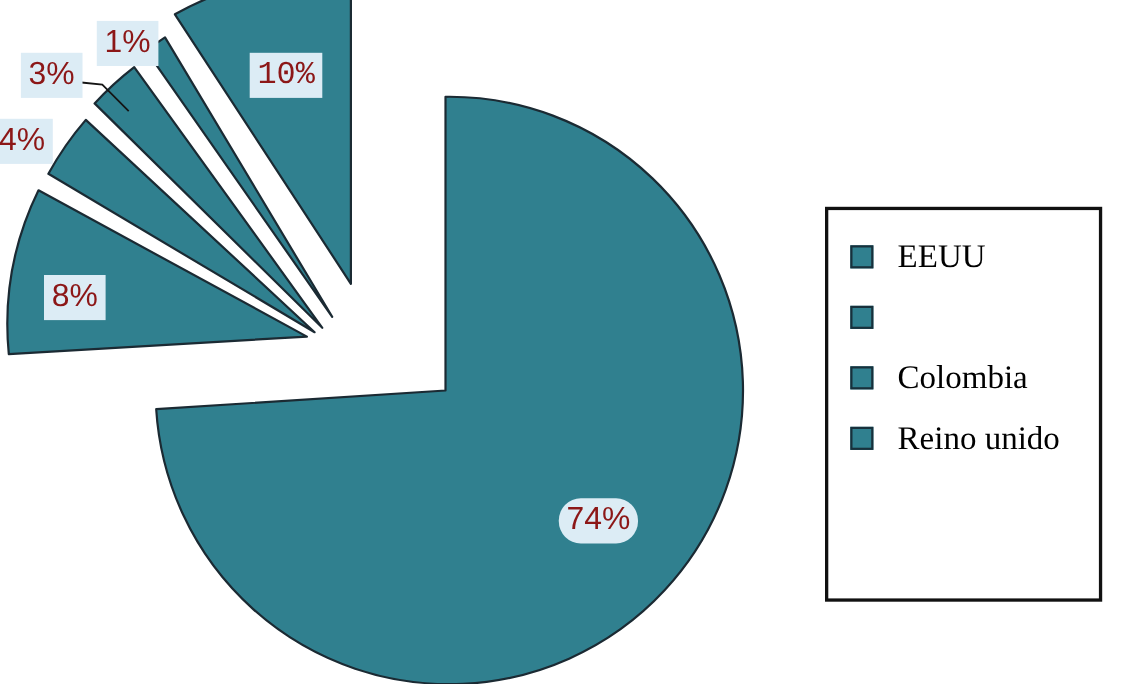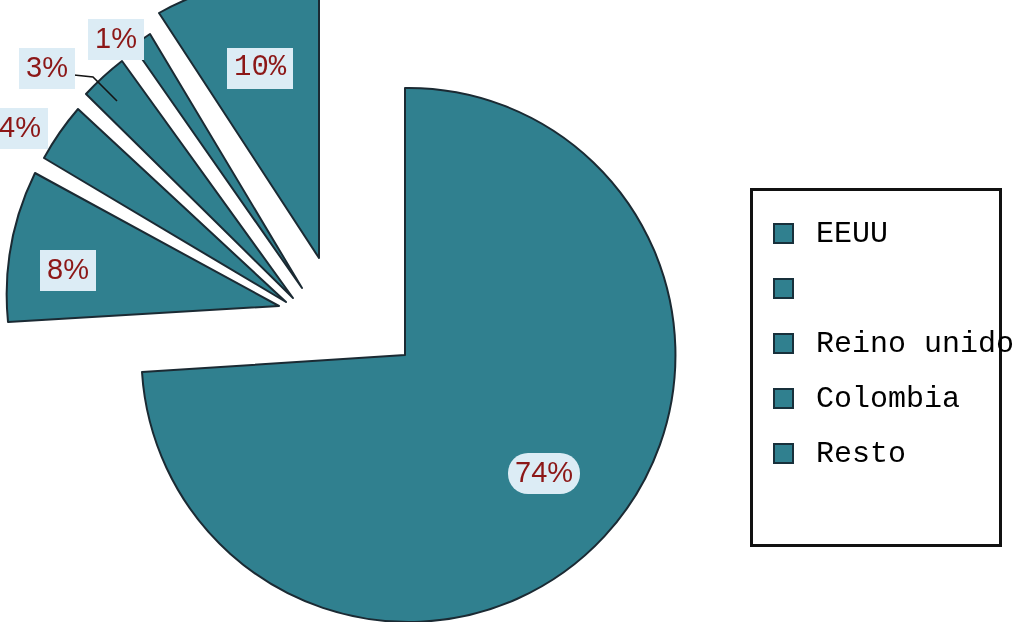--- a/index.html
+++ b/index.html
@@ -73,21 +73,21 @@
   .legend-swatch {
     width: 21px;
     height: 21px;
     background: #30808f;
     border: 2px solid #18303b;
     box-sizing: border-box;
     flex: 0 0 auto;
   }
   .legend-label {
     margin-left: 22px;
-    font-family: Liberation Mono, monospace;
+    font-family: Liberation Serif, serif;
     font-size: 30px;
     color: #000000;
     line-height: 1;
     white-space: nowrap;
   }
 </style>
 </head>
 <body>
 
 <div id="stage">
@@ -147,29 +147,25 @@
         <span class="legend-label">EEUU</span>
       </div>
 
       <div class="legend-row">
         <span class="legend-swatch"></span>
       </div>
 
 
       <div class="legend-row">
         <span class="legend-swatch"></span>
-        <span class="legend-label">Reino unido</span>
-      </div>
-
-      <div class="legend-row">
-        <span class="legend-swatch"></span>
         <span class="legend-label">Colombia</span>
       </div>
 
       <div class="legend-row">
         <span class="legend-swatch"></span>
-        <span class="legend-label">Resto</span>
+        <span class="legend-label">Reino unido</span>
       </div>
+
 
     </div>
   </div>
 
 </div>
 
 </body></html>

